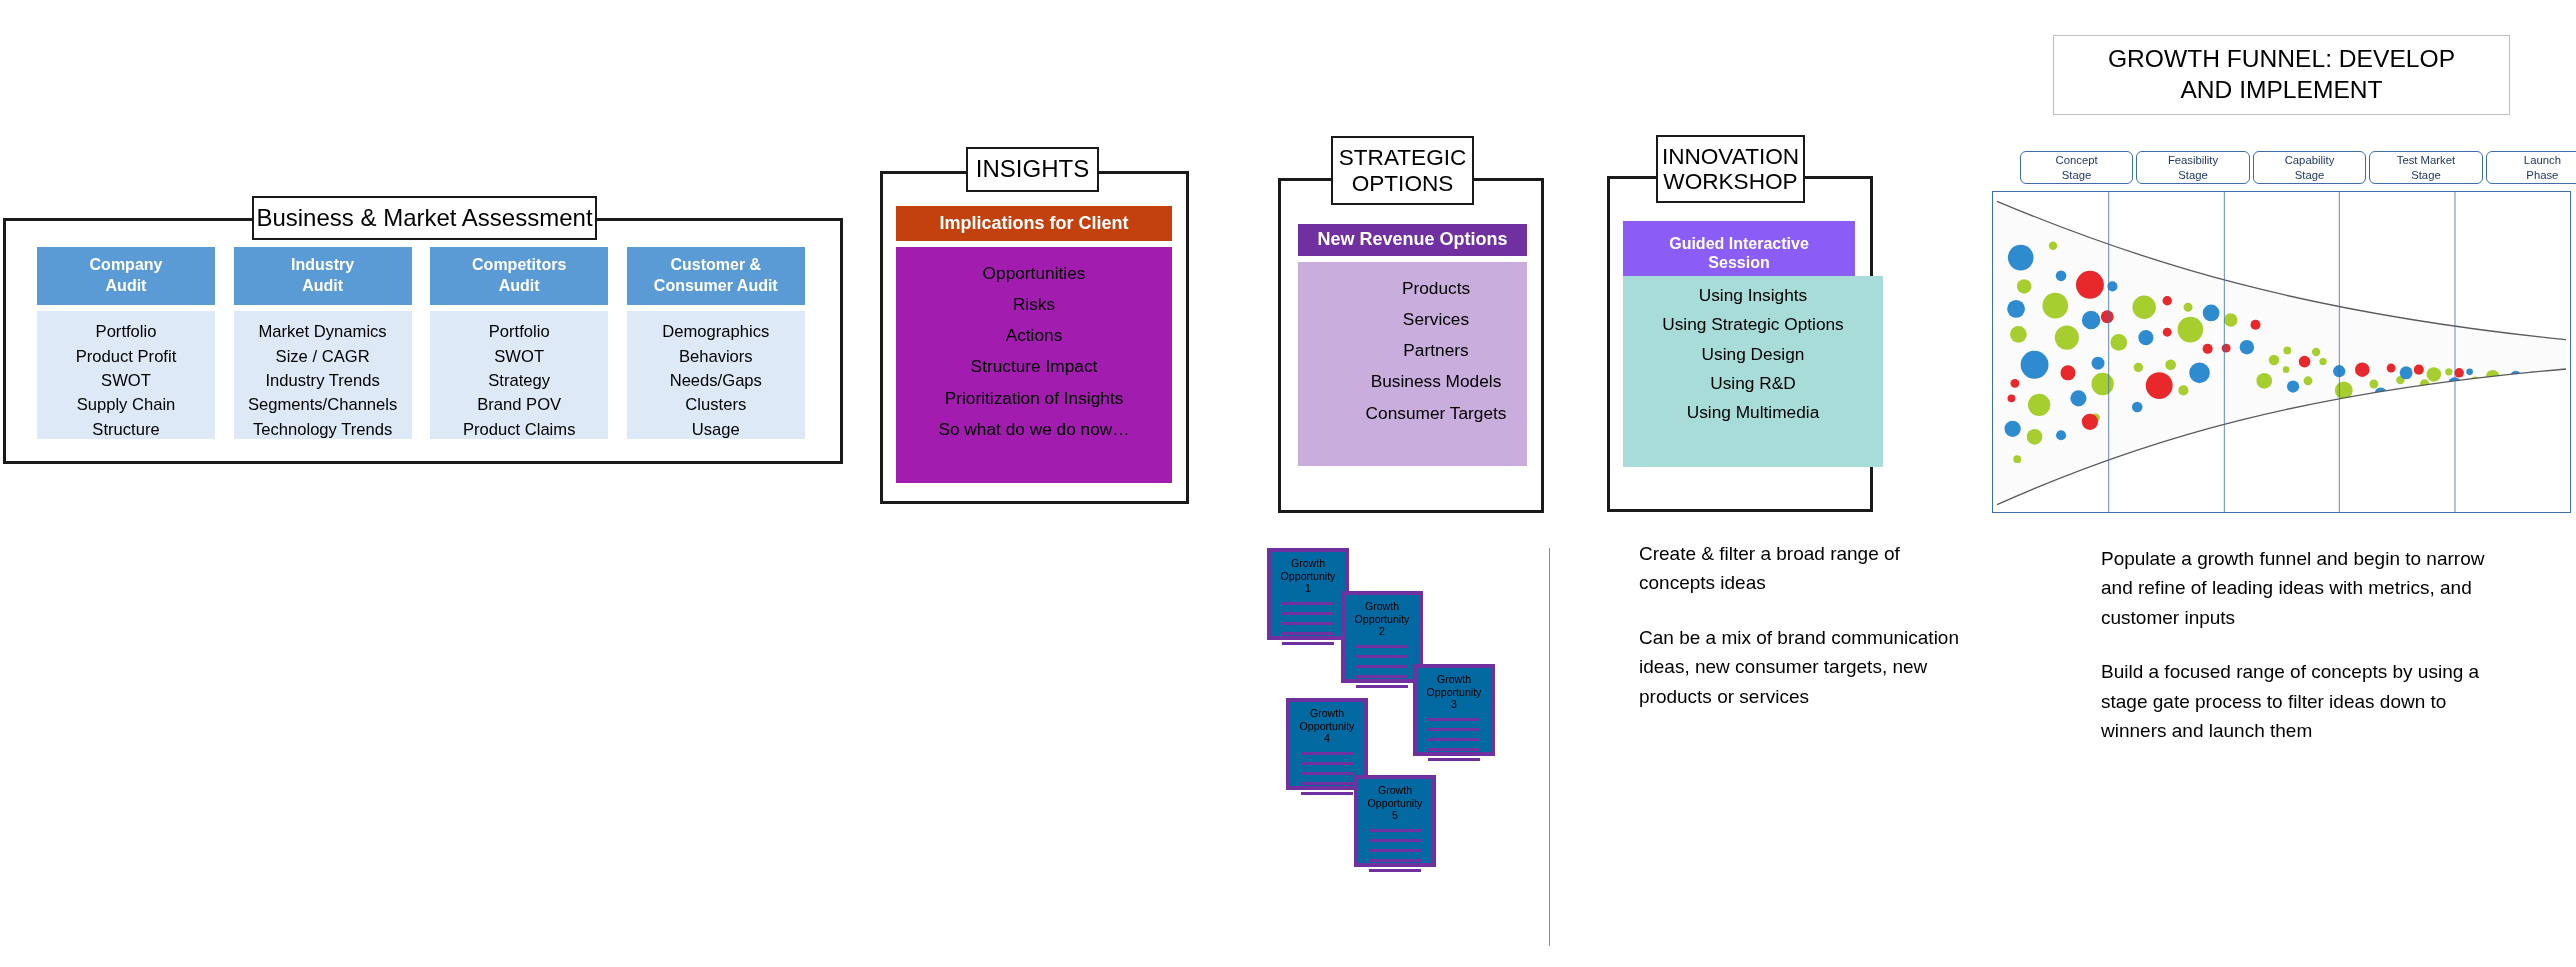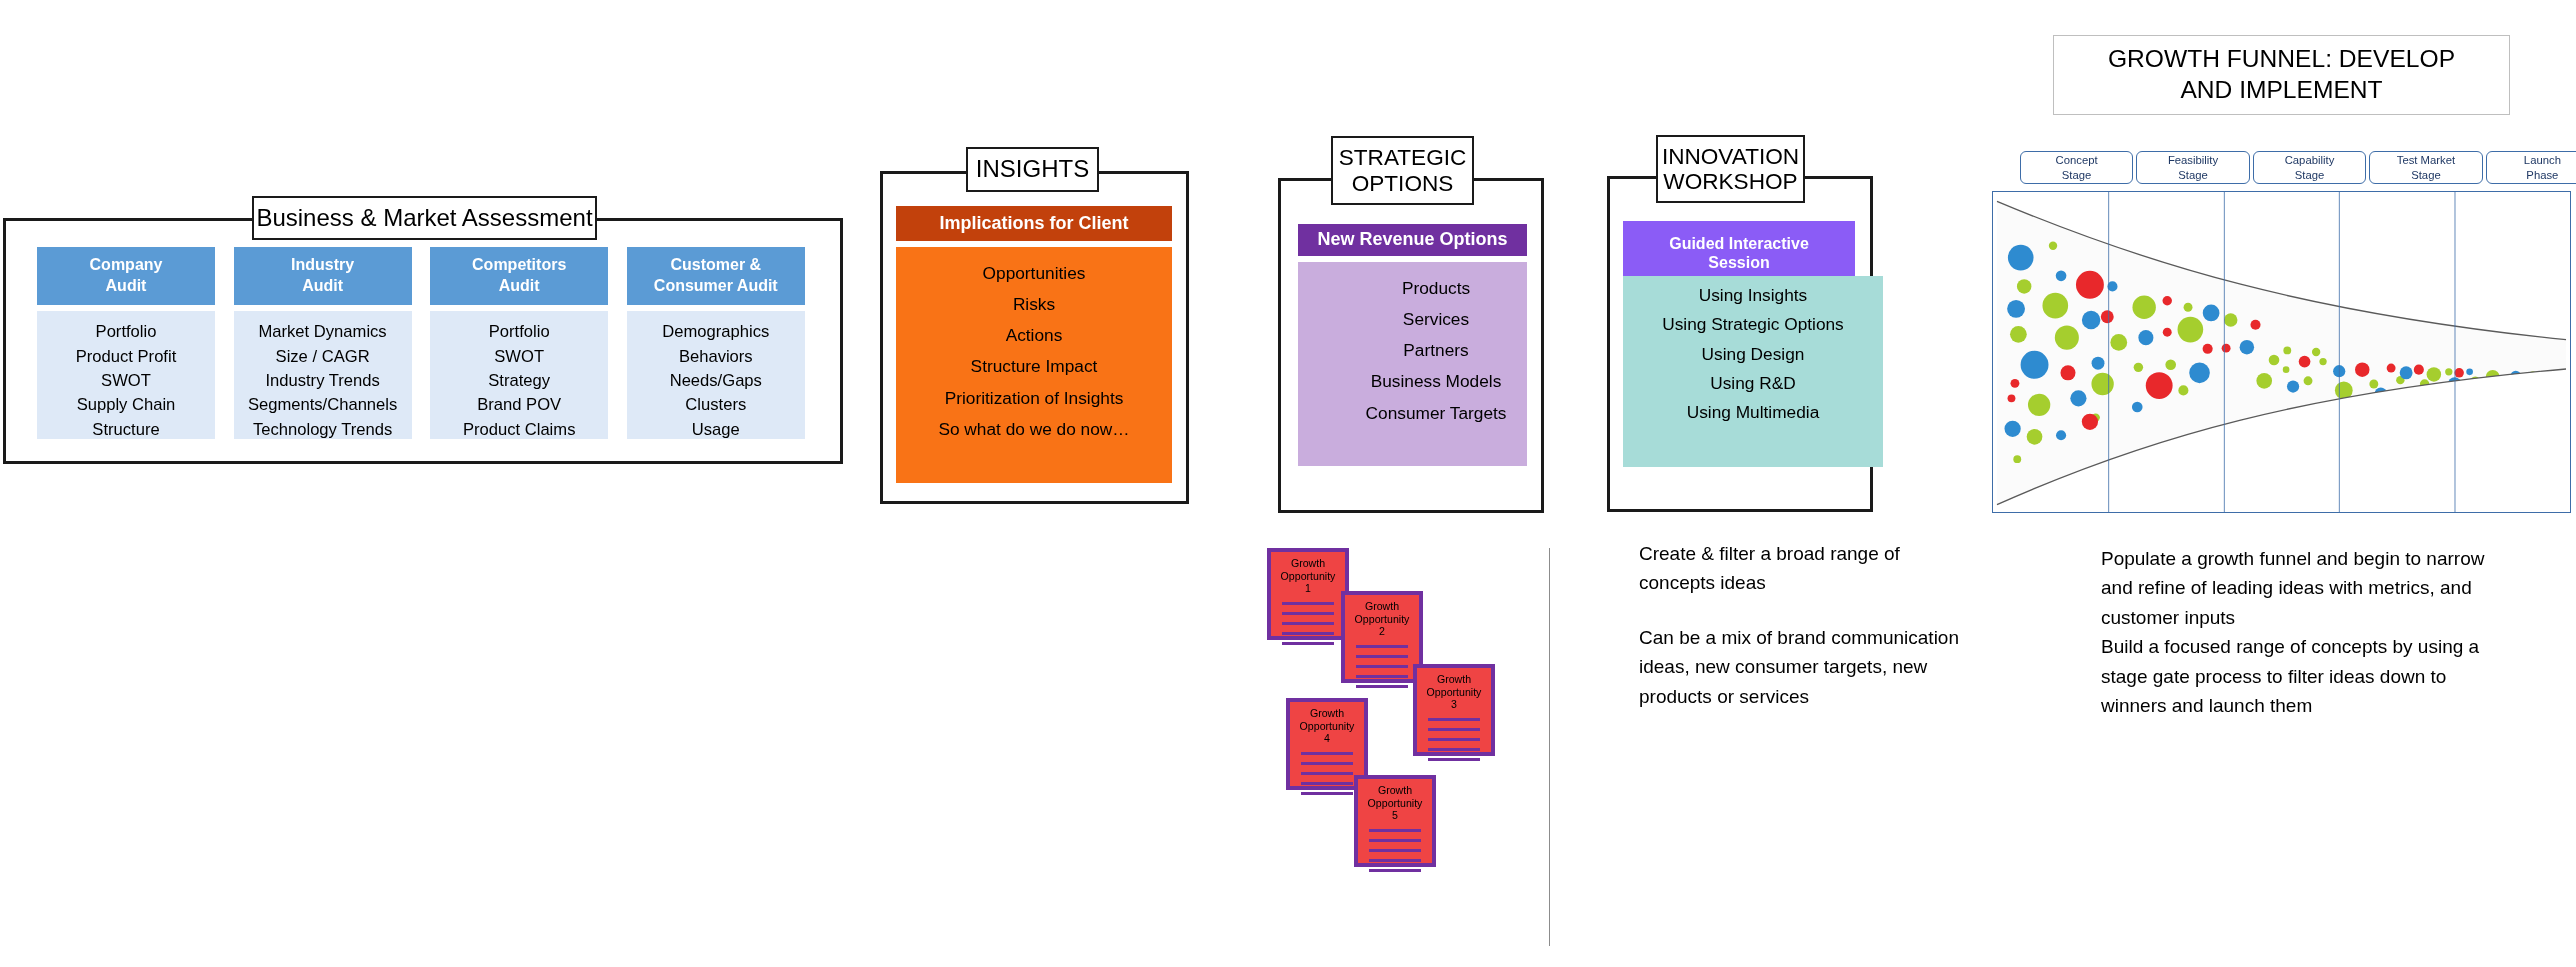--- a/index.html
+++ b/index.html
@@ -92,21 +92,21 @@
 
   
   #ins-frame { left: 880px; top: 171px; width: 309px; height: 333px; }
   #ins-tab { left: 966px; top: 147px; width: 133px; height: 45px; font-size: 24px; }
   #ins-head {
     position: absolute; left: 896px; top: 206px; width: 276px; height: 35px;
     background: #c2410c; font-size: 18px; z-index: 4;
   }
   #ins-body {
     position: absolute; left: 896px; top: 247px; width: 276px; height: 236px;
-    background: #f97316; font-size: 17.3px; padding-top: 10.6px; z-index: 4;
+    background: #a21caf; font-size: 17.3px; padding-top: 10.6px; z-index: 4;
   }
   #ins-body .row { padding: 7px 0; }
 
   
   #so-frame { left: 1278px; top: 178px; width: 266px; height: 335px; }
   #so-tab { left: 1331px; top: 136px; width: 143px; height: 69px; font-size: 22.6px; }
   #so-head {
     position: absolute; left: 1298px; top: 224px; width: 229px; height: 32px;
     background: #7030A0; font-size: 18px; z-index: 4;
   }
@@ -125,21 +125,21 @@
   }
   #iw-body {
     position: absolute; left: 1623px; top: 276px; width: 260px; height: 191px;
     background: #A7DCD8; font-size: 17.3px; padding-top: 5px; z-index: 4;
   }
   #iw-body .row { padding: 6px 0; }
 
   
   .go-card {
     position: absolute;
-    background: #ef4444;
+    background: #0369a1;
     border: 4px solid #7030A0;
     box-sizing: border-box;
     font-size: 10.6px;
     text-align: center;
     line-height: 1.22;
     padding-top: 4.6px;
     z-index: 3;
   }
   .go-card .lines { margin-top: 6.6px; padding: 0 10.6px; }
   .go-card .lines i {
@@ -161,21 +161,21 @@
   
   .body-copy {
     position: absolute;
     font-size: 19px;
     line-height: 1.55;
     color: #000000;
   }
   #copy-mid { left: 1639px; top: 539px; width: 325px; }
   #copy-mid .para + .para { margin-top: 25px; }
   #copy-right { left: 2101px; top: 544px; width: 385px; }
-  #copy-right .para + .para { }
+  #copy-right .para + .para { margin-top: 25px; }
 
   
   #gf-title {
     position: absolute; left: 2053px; top: 35px; width: 457px; height: 80px;
     border: 1.3px solid #bfbfbf; background: #ffffff;
     display: flex; align-items: center; justify-content: center;
     text-align: center; font-size: 24.6px; line-height: 1.26;
     box-sizing: border-box;
   }
   #gf-stages {

